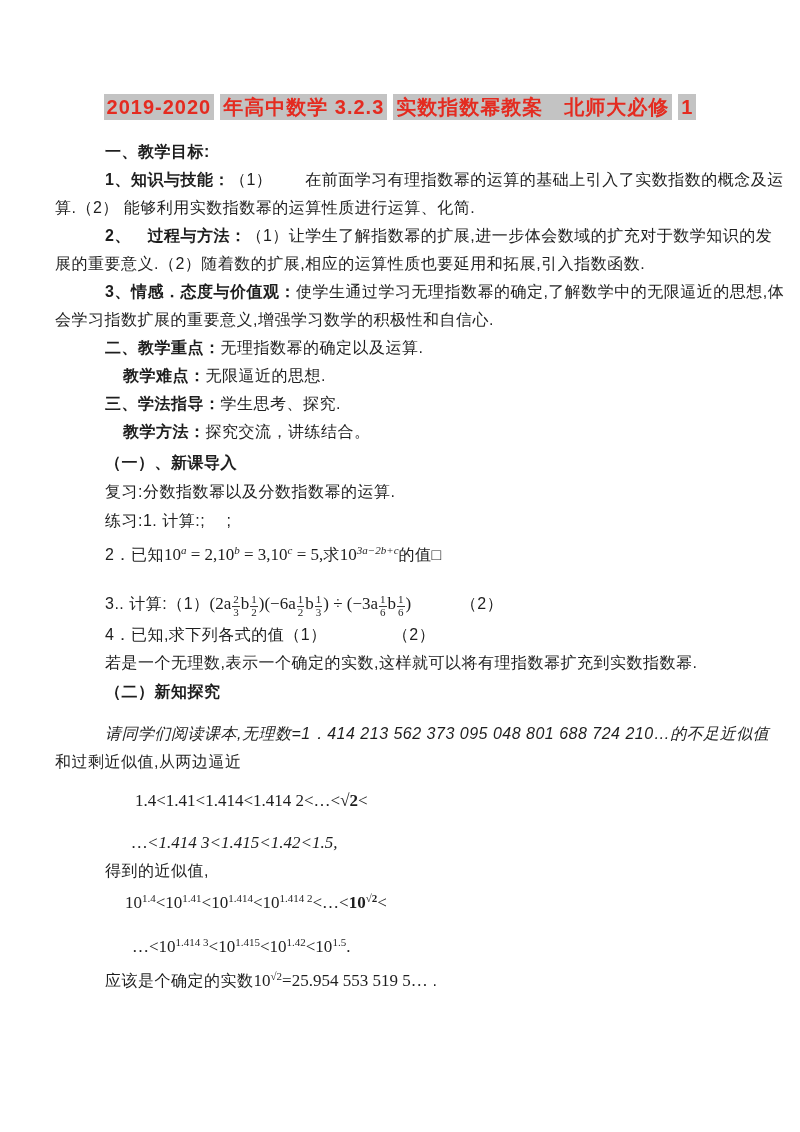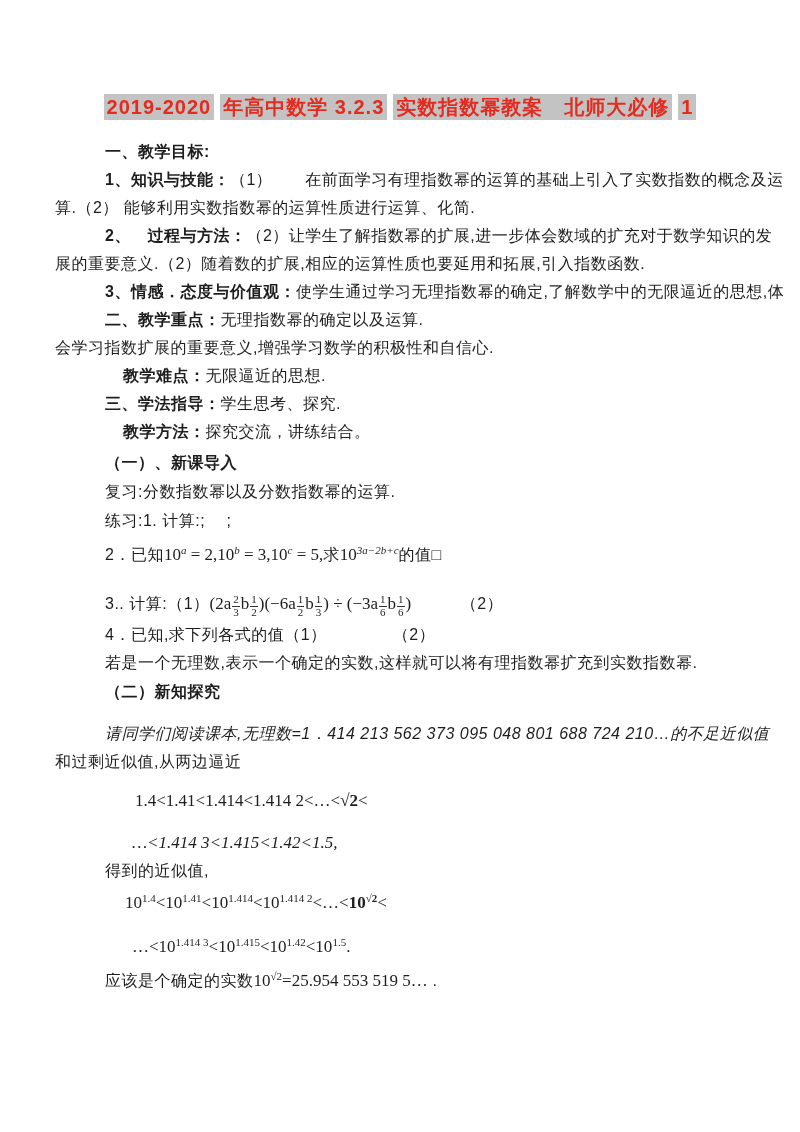--- a/index.html
+++ b/index.html
@@ -78,25 +78,25 @@
 </style>
 </head>
 <body>
 
 <div id="page" style="--title-text: #e42b20; --title-highlight: #c3c3c3; --body-text: #1e1e1e;">
   <div class="title-line"><span class="title-seg">2019-2020</span><span class="title-seg">年高中数学 3.2.3</span><span class="title-seg">实数指数幂教案　北师大必修</span><span class="title-seg">1</span></div>
   <div>
       <div class="line ind first"><span class="bold">一、教学目标:</span></div>
       <div class="line ind"><span class="bold">1、知识与技能：</span><span class="">（1）　　在前面学习有理指数幂的运算的基础上引入了实数指数的概念及运</span></div>
       <div class="line "><span class="">算.（2） 能够利用实数指数幂的运算性质进行运算、化简.</span></div>
-      <div class="line ind"><span class="bold">2、　过程与方法：</span><span class="">（2）让学生了解指数幂的扩展,进一步体会数域的扩充对于数学知识的发</span></div>
+      <div class="line ind"><span class="bold">2、　过程与方法：</span><span class="">（1）让学生了解指数幂的扩展,进一步体会数域的扩充对于数学知识的发</span></div>
       <div class="line "><span class="">展的重要意义.（2）随着数的扩展,相应的运算性质也要延用和拓展,引入指数函数.</span></div>
       <div class="line ind"><span class="bold">3、情感．态度与价值观：</span><span class="">使学生通过学习无理指数幂的确定,了解数学中的无限逼近的思想,体</span></div>
+      <div class="line "><span class="">会学习指数扩展的重要意义,增强学习数学的积极性和自信心.</span></div>
       <div class="line ind"><span class="bold">二、教学重点：</span><span class="">无理指数幂的确定以及运算.</span></div>
-      <div class="line "><span class="">会学习指数扩展的重要意义,增强学习数学的积极性和自信心.</span></div>
       <div class="line ind2"><span class="bold">教学难点：</span><span class="">无限逼近的思想.</span></div>
       <div class="line ind"><span class="bold">三、学法指导：</span><span class="">学生思考、探究.</span></div>
       <div class="line ind2"><span class="bold">教学方法：</span><span class="">探究交流，讲练结合。</span></div>
       <div class="line ind mt3"><span class="bold">（一）、新课导入</span></div>
       <div class="line ind mt1"><span class="">复习:分数指数幂以及分数指数幂的运算.</span></div>
       <div class="line ind mt1"><span class="">练习:1. 计算:;　 ;</span></div>
       <div class="line ind mt6"><span class="">2．已知</span><span class="math">10</span><sup class="math ital">a</sup><span class="math"> = 2,</span><span class="math">10</span><sup class="math ital">b</sup><span class="math"> = 3,</span><span class="math">10</span><sup class="math ital">c</sup><span class="math"> = 5,</span><span class="">求</span><span class="math">10</span><sup class="math ital">3a−2b+c</sup><span class="">的值□</span></div>
       <div class="line ind mt21"><span class="">3.. 计算:（1）</span><span class="math">(2a</span><span class="frac"><span class="num">2</span><span class="den">3</span></span><span class="math">b</span><span class="frac"><span class="num">1</span><span class="den">2</span></span><span class="math">)(−6a</span><span class="frac"><span class="num">1</span><span class="den">2</span></span><span class="math">b</span><span class="frac"><span class="num">1</span><span class="den">3</span></span><span class="math">) ÷ (−3a</span><span class="frac"><span class="num">1</span><span class="den">6</span></span><span class="math">b</span><span class="frac"><span class="num">1</span><span class="den">6</span></span><span class="math">)</span><span class="">　　　（2）</span></div>
       <div class="line ind mt3"><span class="">4．已知,求下列各式的值（1）　　　　（2）</span></div>
       <div class="line ind"><span class="">若是一个无理数,表示一个确定的实数,这样就可以将有理指数幂扩充到实数指数幂.</span></div>

